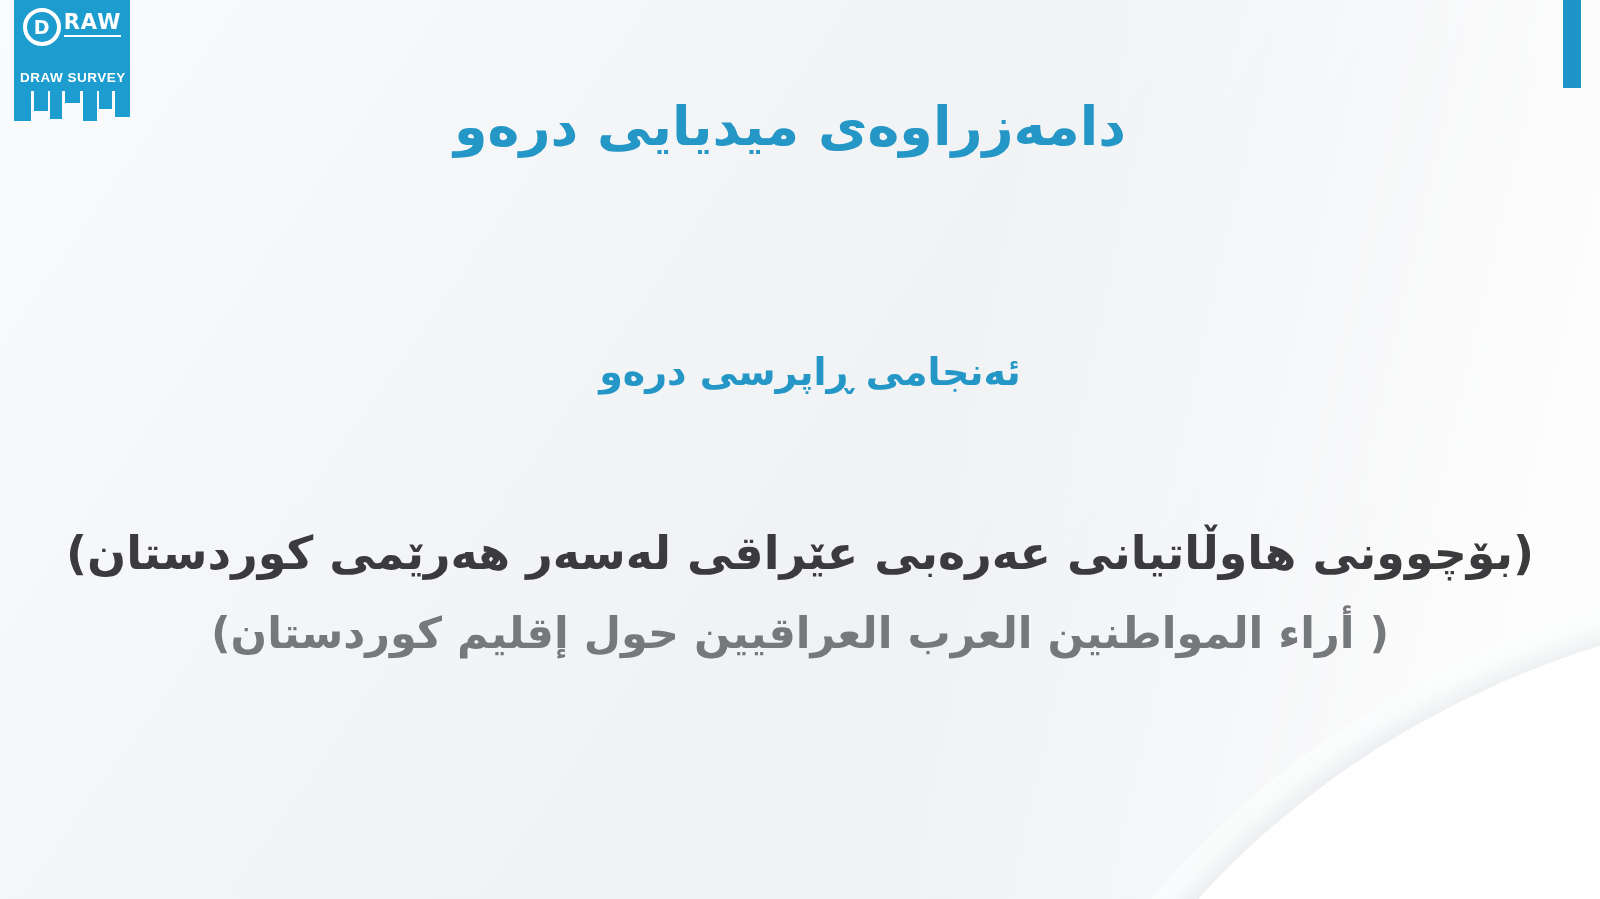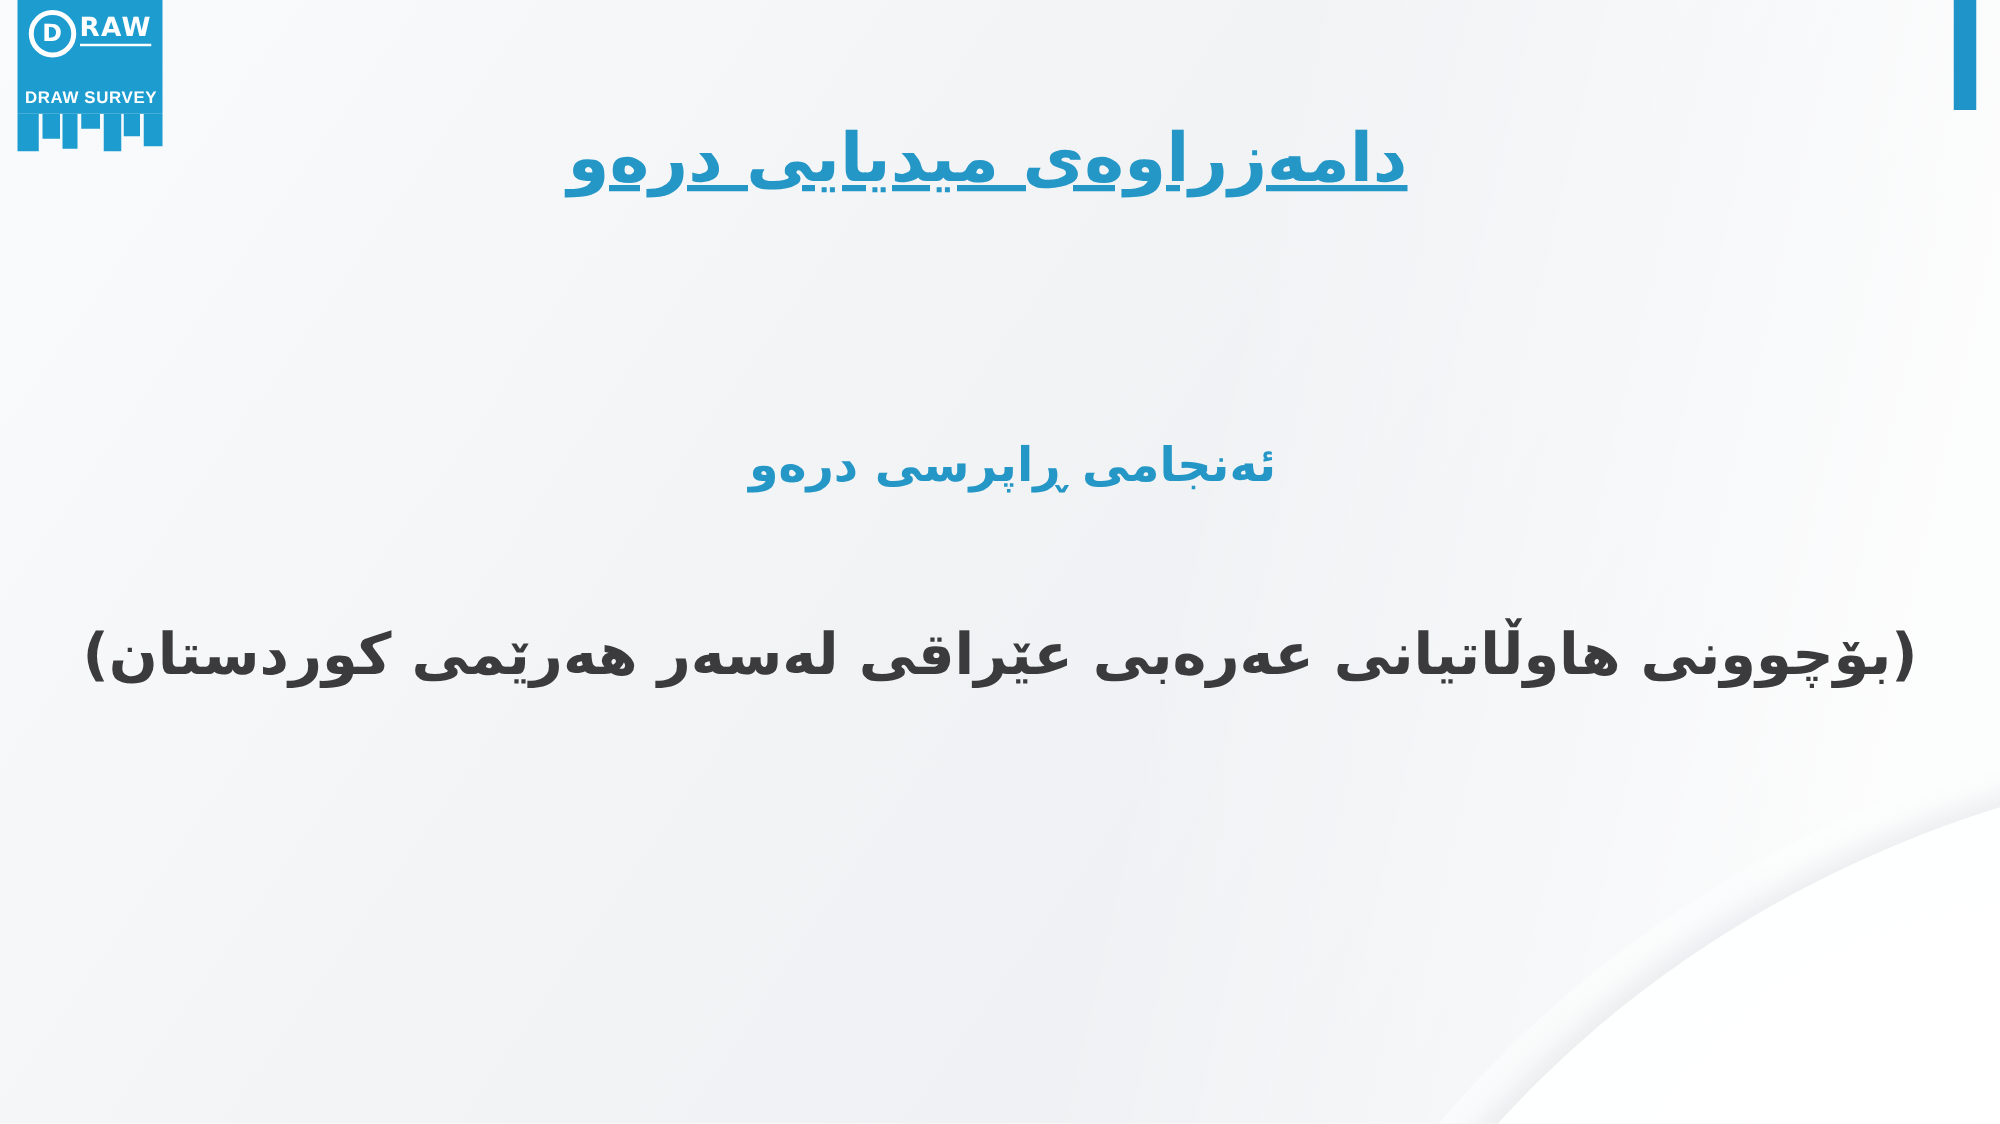--- a/index.html
+++ b/index.html
@@ -145,38 +145,37 @@
     top: 92px;
     left: 0;
     width: 1580px;
     margin: 0;
     text-align: center;
     direction: rtl;
     color: #2497c7;
     font-size: 54px;
     font-weight: bold;
     line-height: 1.3;
-    text-decoration: underline;
   }
   .slide-subtitle {
     position: absolute;
     top: 348px;
     left: 0;
     width: 1620px;
     margin: 0;
     text-align: center;
     direction: rtl;
     color: #2497c7;
     font-size: 38px;
     font-weight: bold;
     line-height: 1.3;
   }
   .line-kurdish {
     position: absolute;
-    top: 492px;
+    top: 522px;
     left: 0;
     width: 1600px;
     margin: 0;
     text-align: center;
     direction: rtl;
     color: #3b3b3d;
     font-size: 46px;
     font-weight: bold;
     line-height: 1.35;
   }
@@ -240,15 +239,16 @@
   </div>
 
   <div class="accent-bar"></div>
 
   <h1 class="slide-title" dir="rtl">دامەزراوەی میدیایی درەو</h1>
 
   <h2 class="slide-subtitle" dir="rtl">ئەنجامی ڕاپرسی درەو</h2>
 
   <p class="line-kurdish" dir="rtl">(بۆچوونی هاوڵاتیانی عەرەبی عێراقی لەسەر هەرێمی کوردستان)</p>
 
+  <p class="line-arabic" dir="rtl">( أراء المواطنين العرب العراقيين حول إقليم كوردستان)</p>
 
 
 </div>
 
 </body></html>

